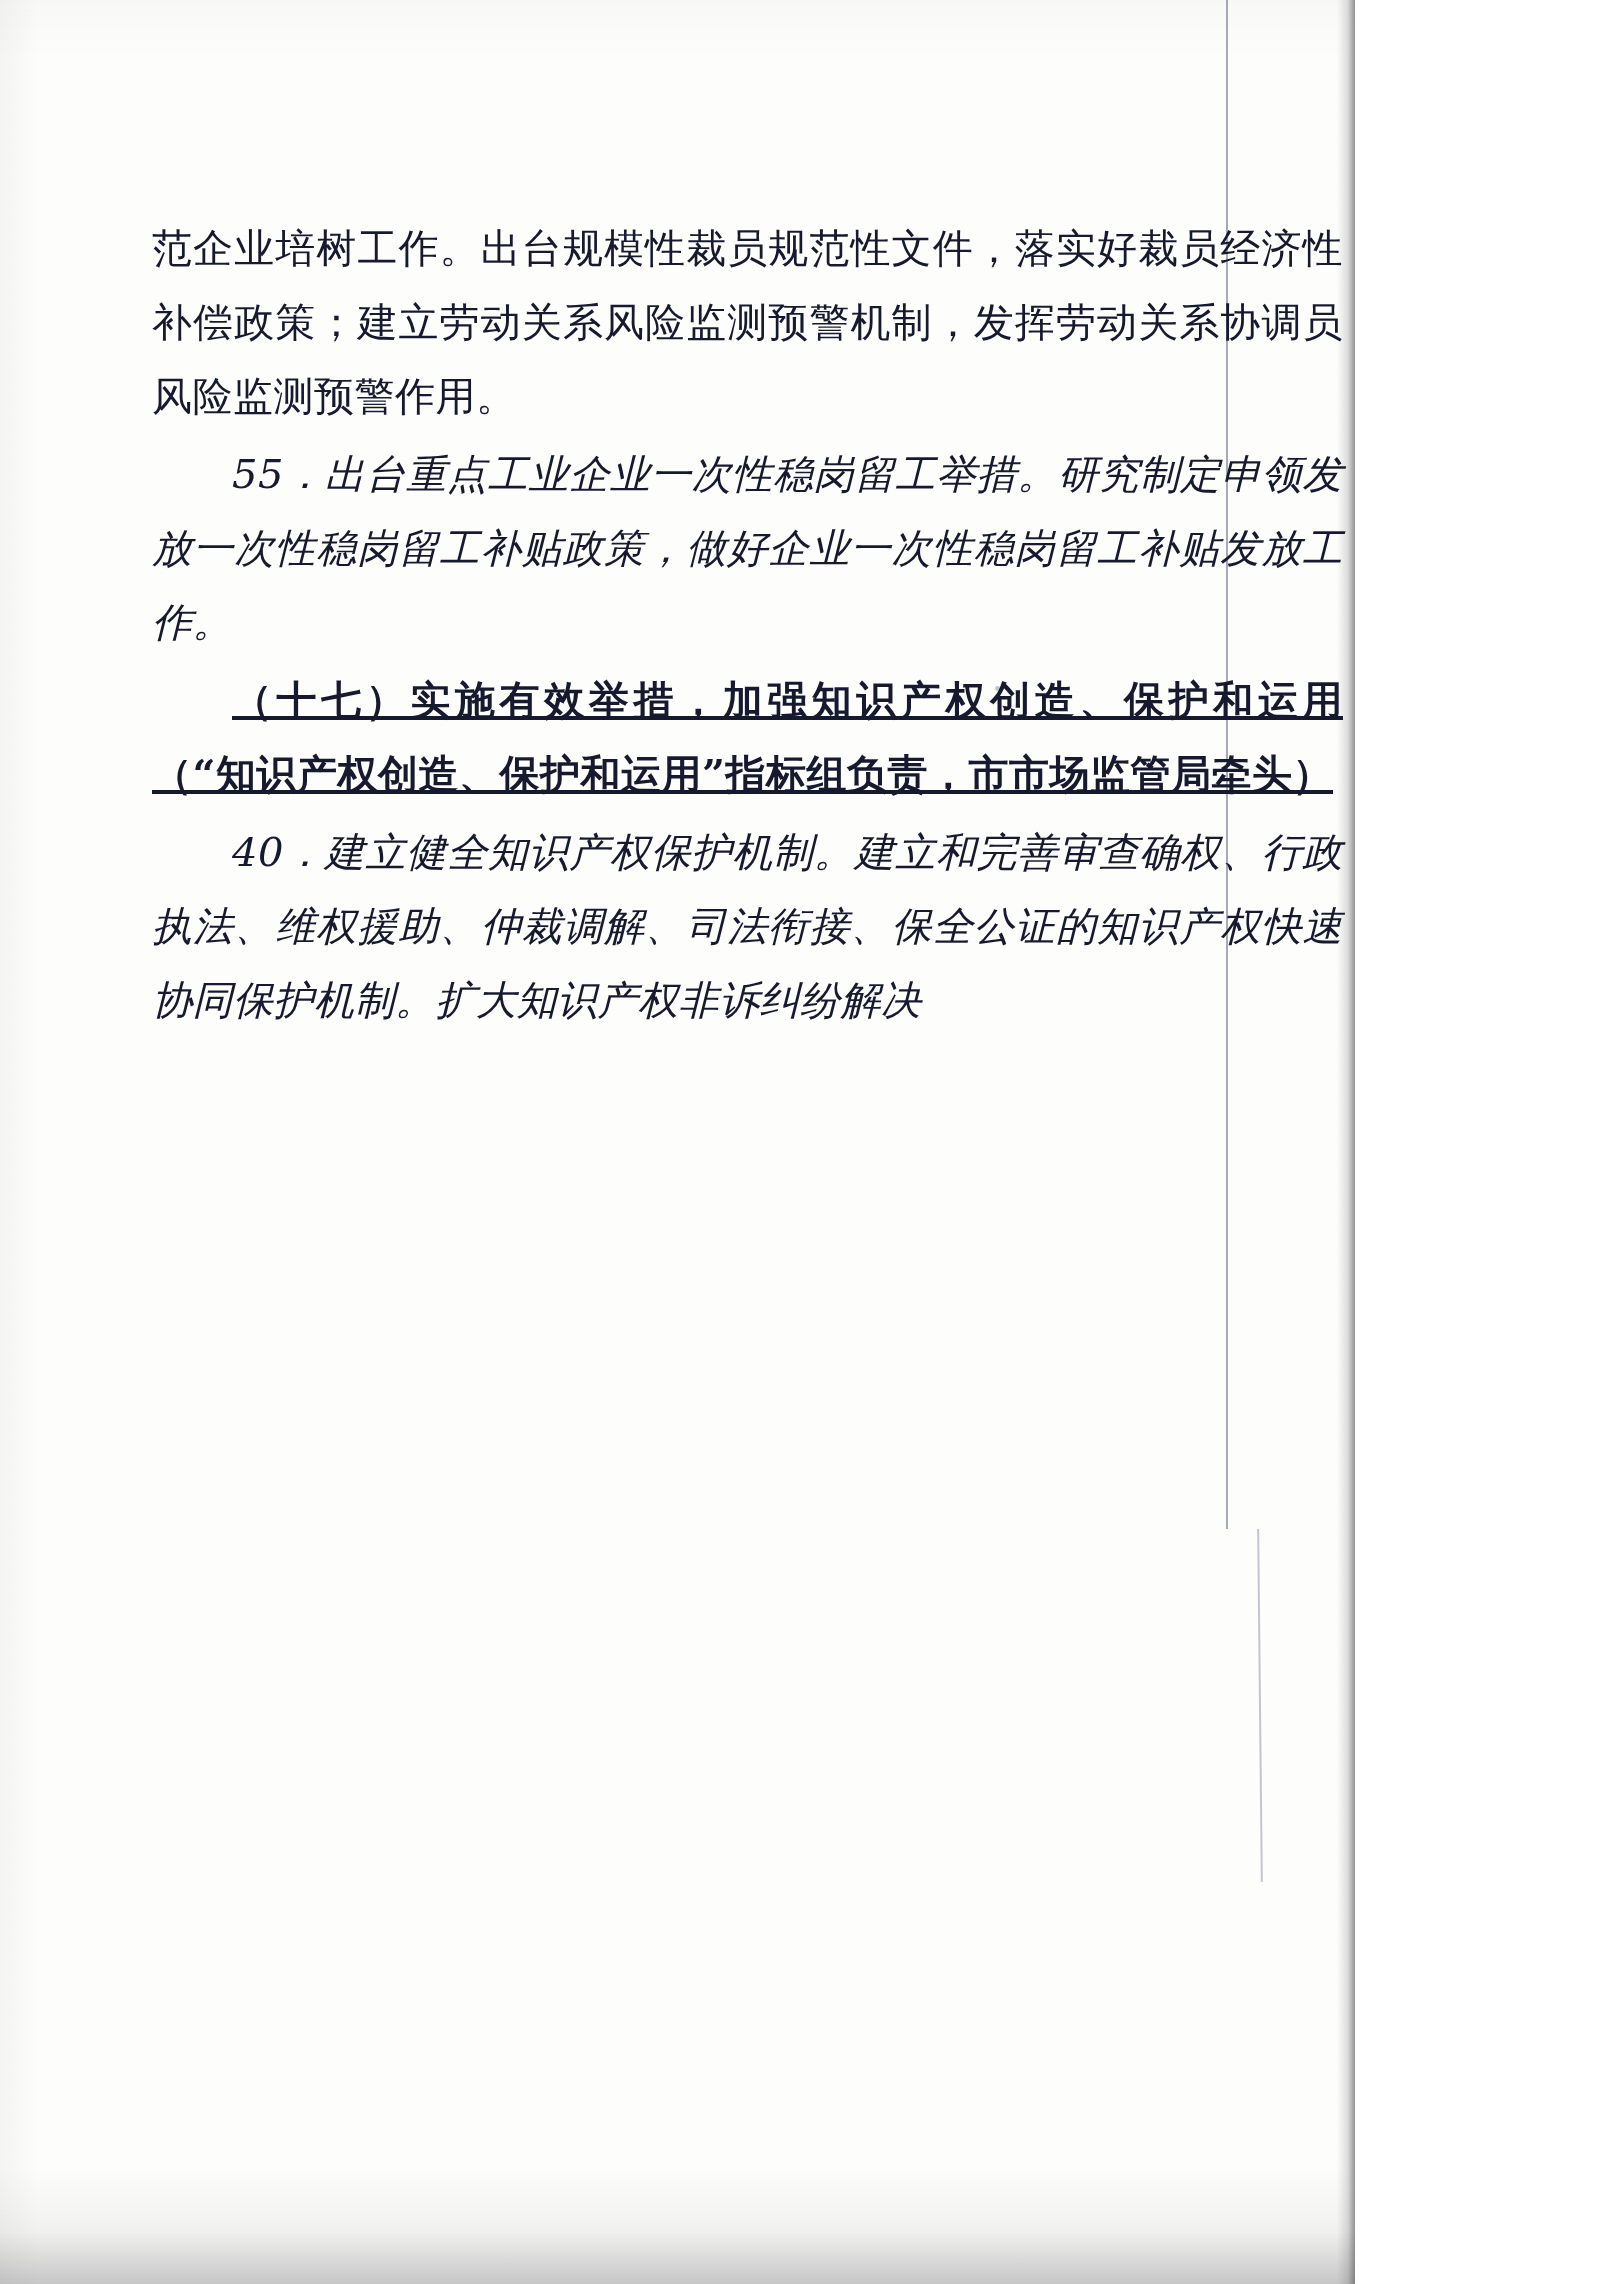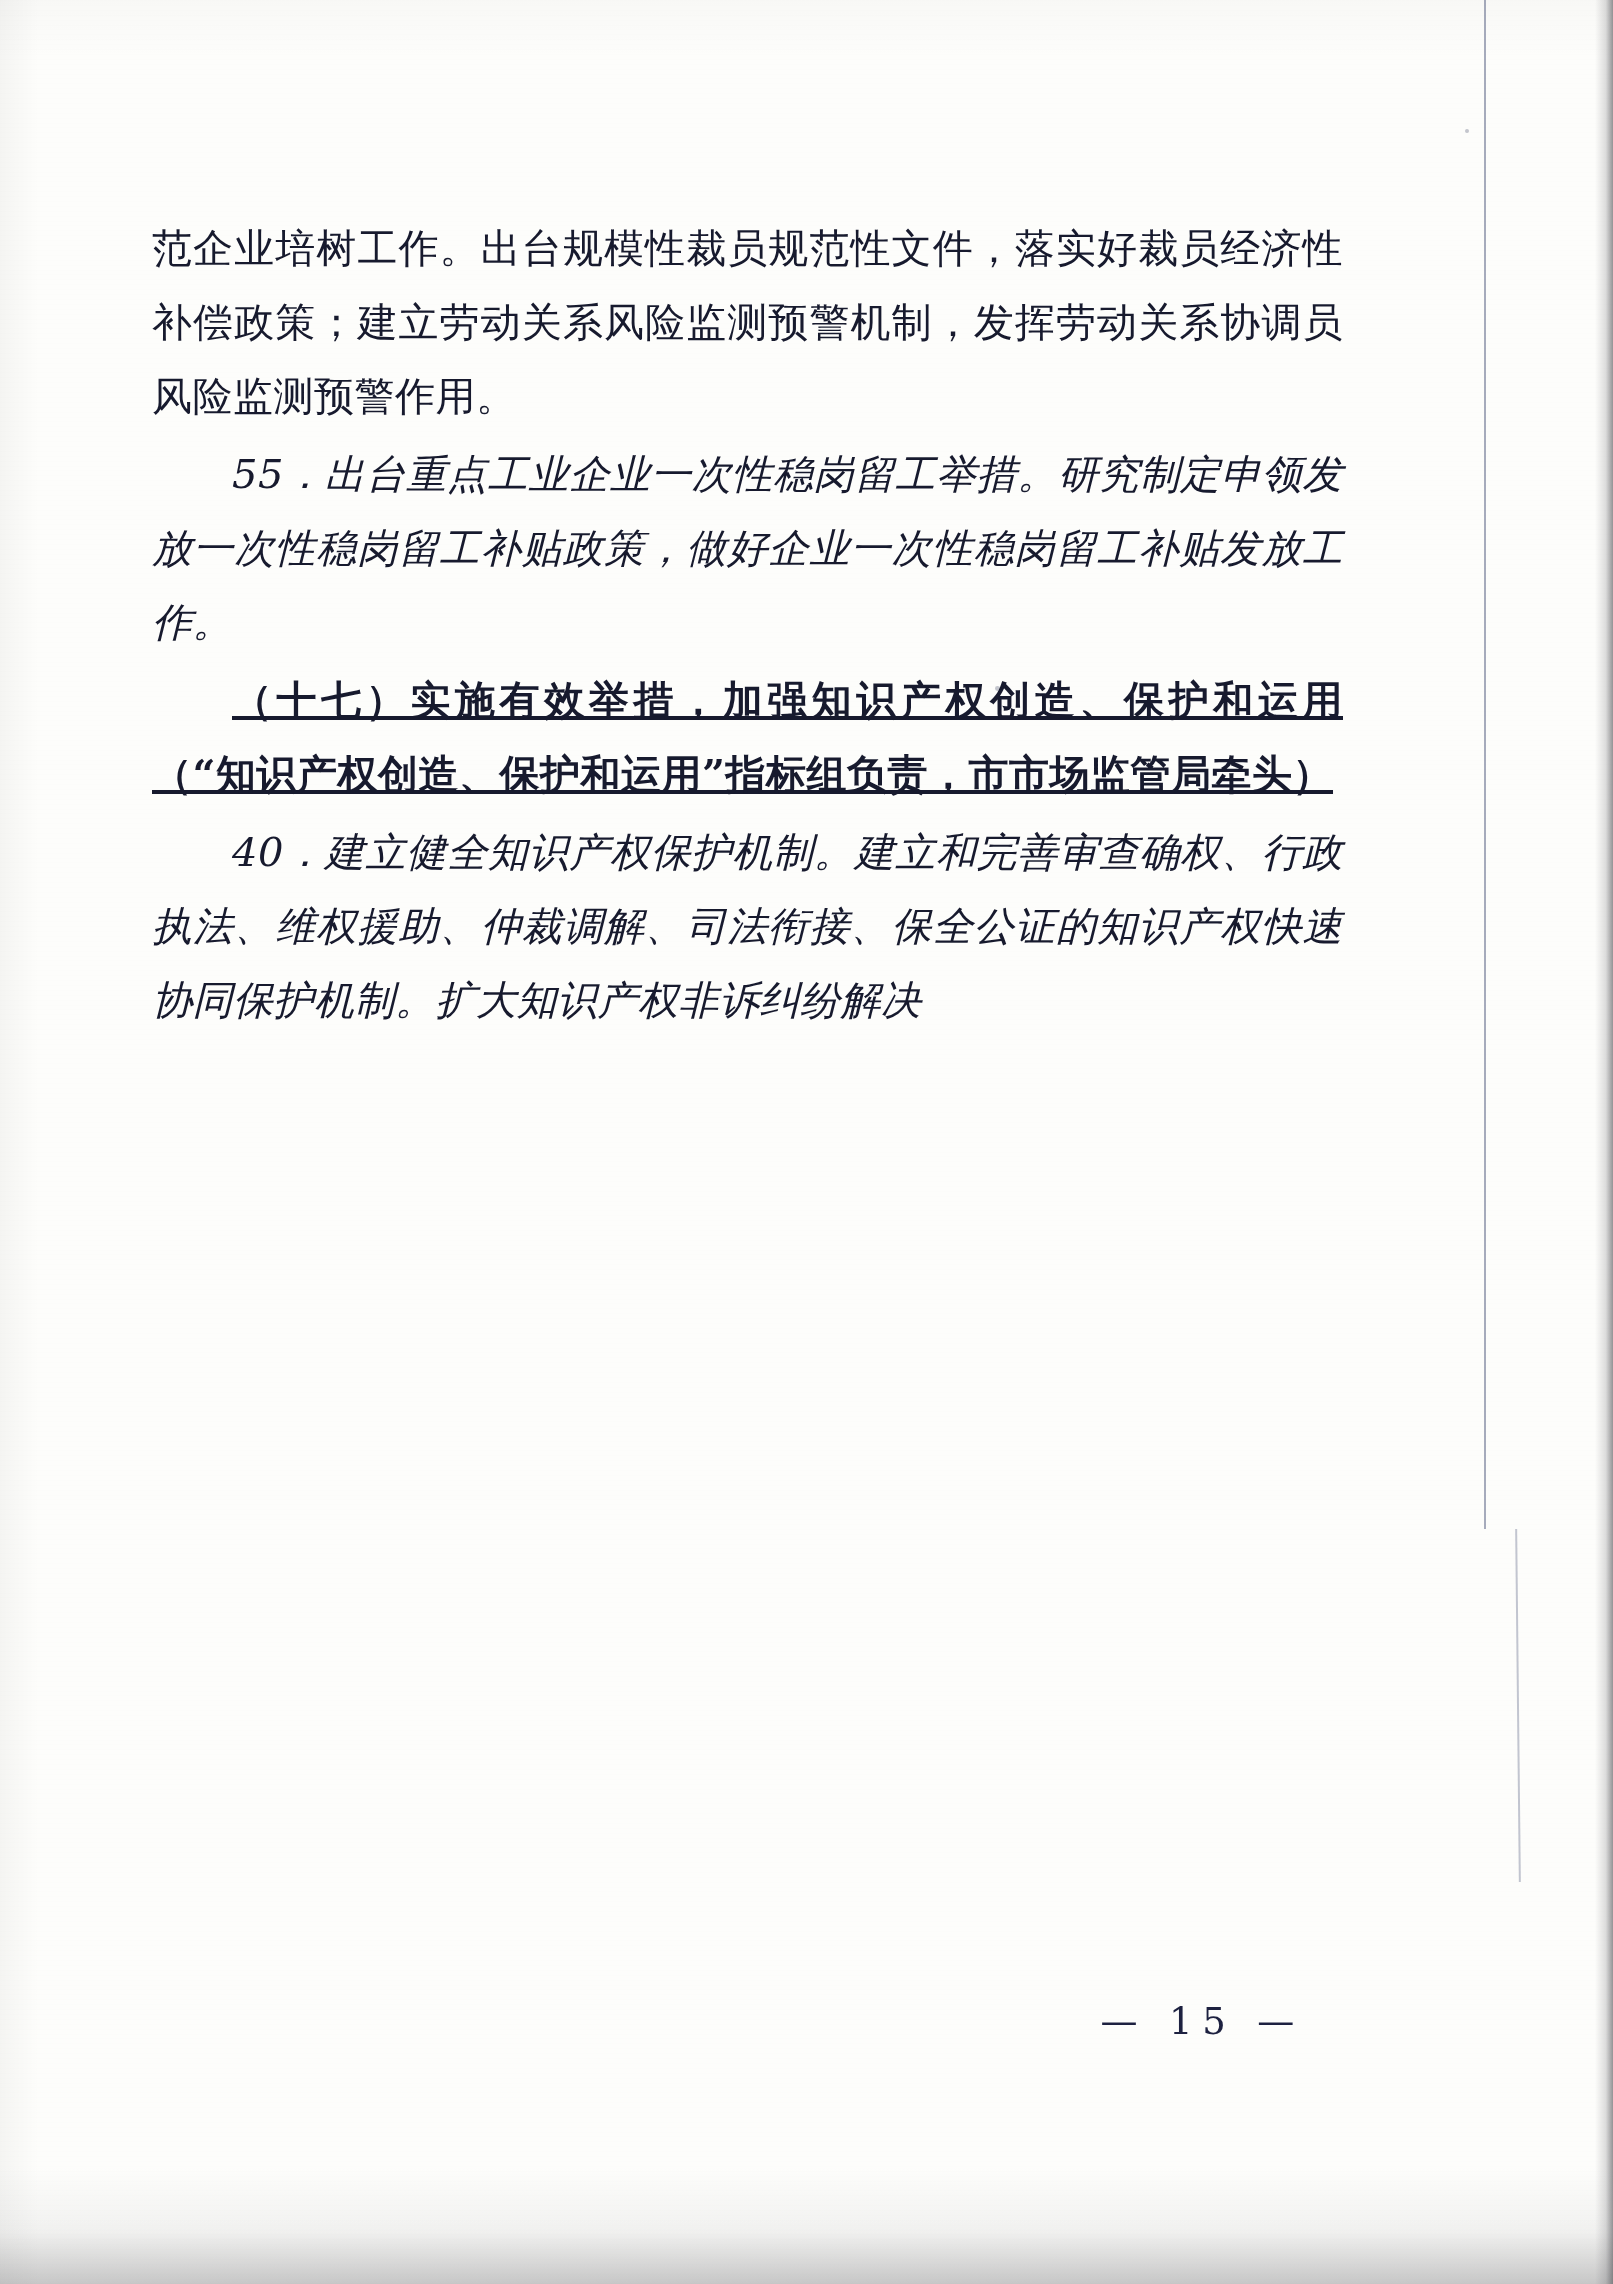--- a/index.html
+++ b/index.html
@@ -2,21 +2,21 @@
 <html><head>
 <meta charset="utf-8">
 <style>
   html, body {
     margin: 0;
     padding: 0;
     background: #ffffff;
   }
   .page {
     position: relative;
-    width: 1613px;
+    width: 1355px;
     height: 2285px;
     background: #fdfdfb;
     overflow: hidden;
     font-family: "DejaVu Serif", "Liberation Serif", serif;
   }
   
   .scan-tint {
     position: absolute;
     inset: 0;
     background:
@@ -127,16 +127,15 @@
   <div class="speckle" style="left:995px; top:686px; width:4.9px; height:4.9px;"></div>
   <div class="speckle" style="left:1465px; top:129px; width:3.9px; height:3.9px;"></div>
 
   <div class="content">
     <p class="para">范企业培树工作。出台规模性裁员规范性文件，落实好裁员经济性补偿政策；建立劳动关系风险监测预警机制，发挥劳动关系协调员风险监测预警作用。</p>
     <p class="para indent">55．出台重点工业企业一次性稳岗留工举措。研究制定申领发放一次性稳岗留工补贴政策，做好企业一次性稳岗留工补贴发放工作。</p>
     <p class="para heading">（十七）实施有效举措，加强知识产权创造、保护和运用（“知识产权创造、保护和运用”指标组负责，市市场监管局牵头）</p>
     <p class="para indent">40．建立健全知识产权保护机制。建立和完善审查确权、行政执法、维权援助、仲裁调解、司法衔接、保全公证的知识产权快速协同保护机制。扩大知识产权非诉纠纷解决</p>
   </div>
 
-  <div class="page-number">— 15 —</div>
 
 </div>
 
 
 </body></html>

